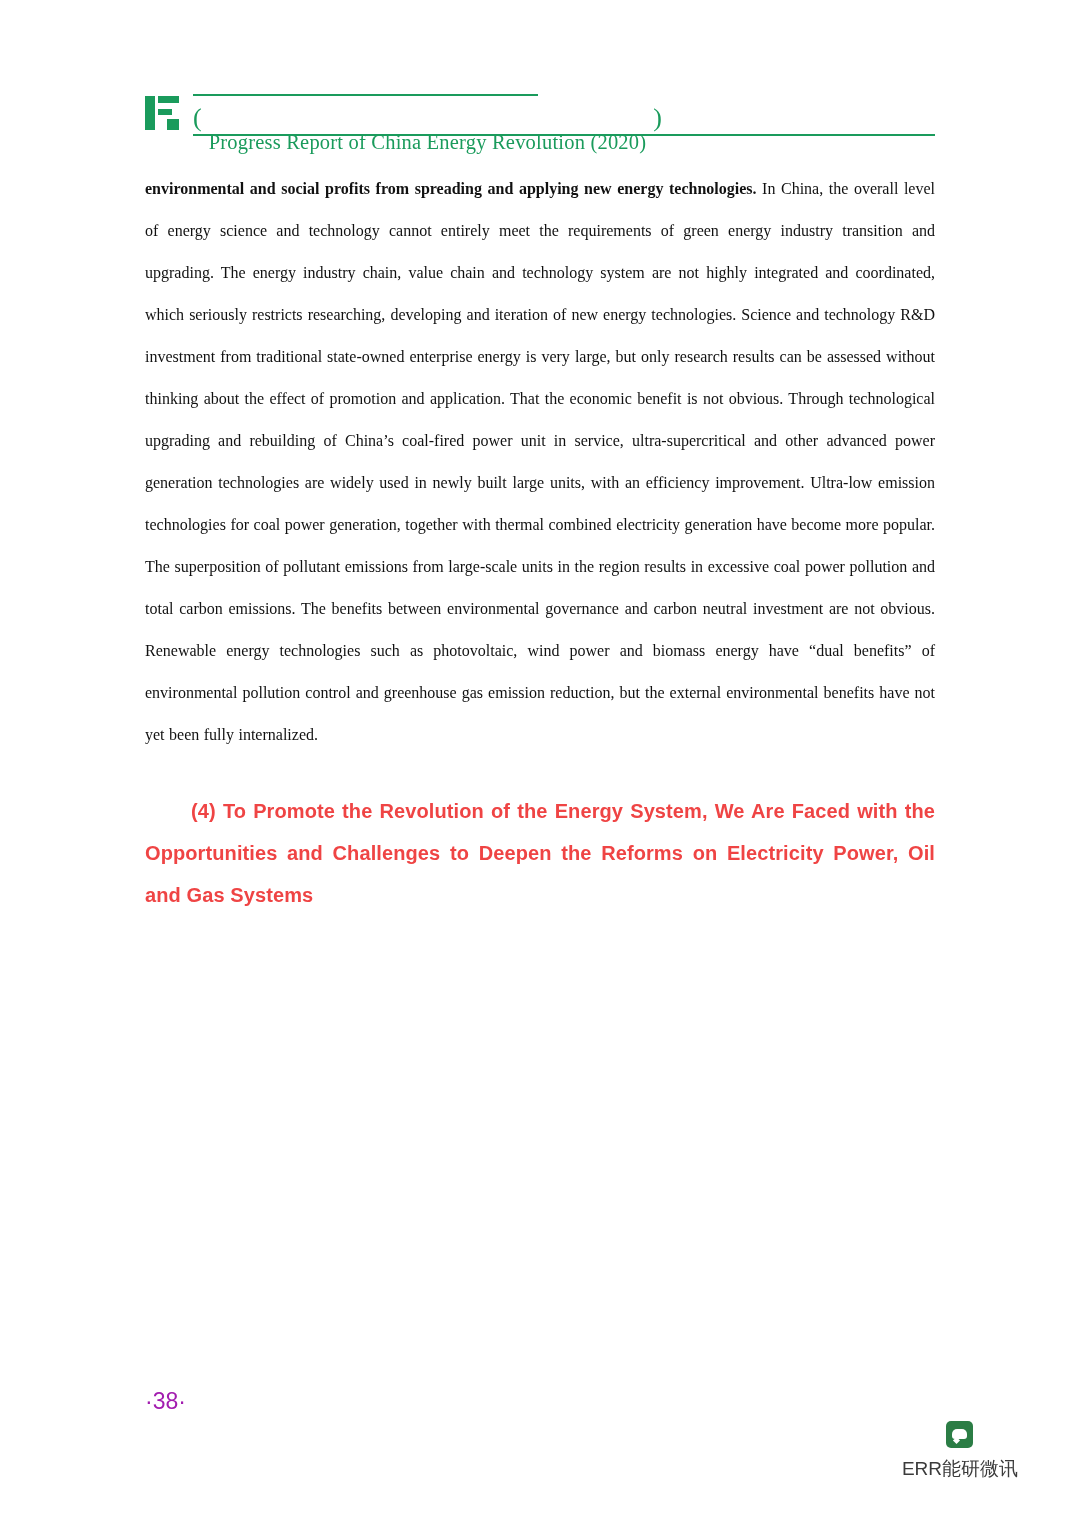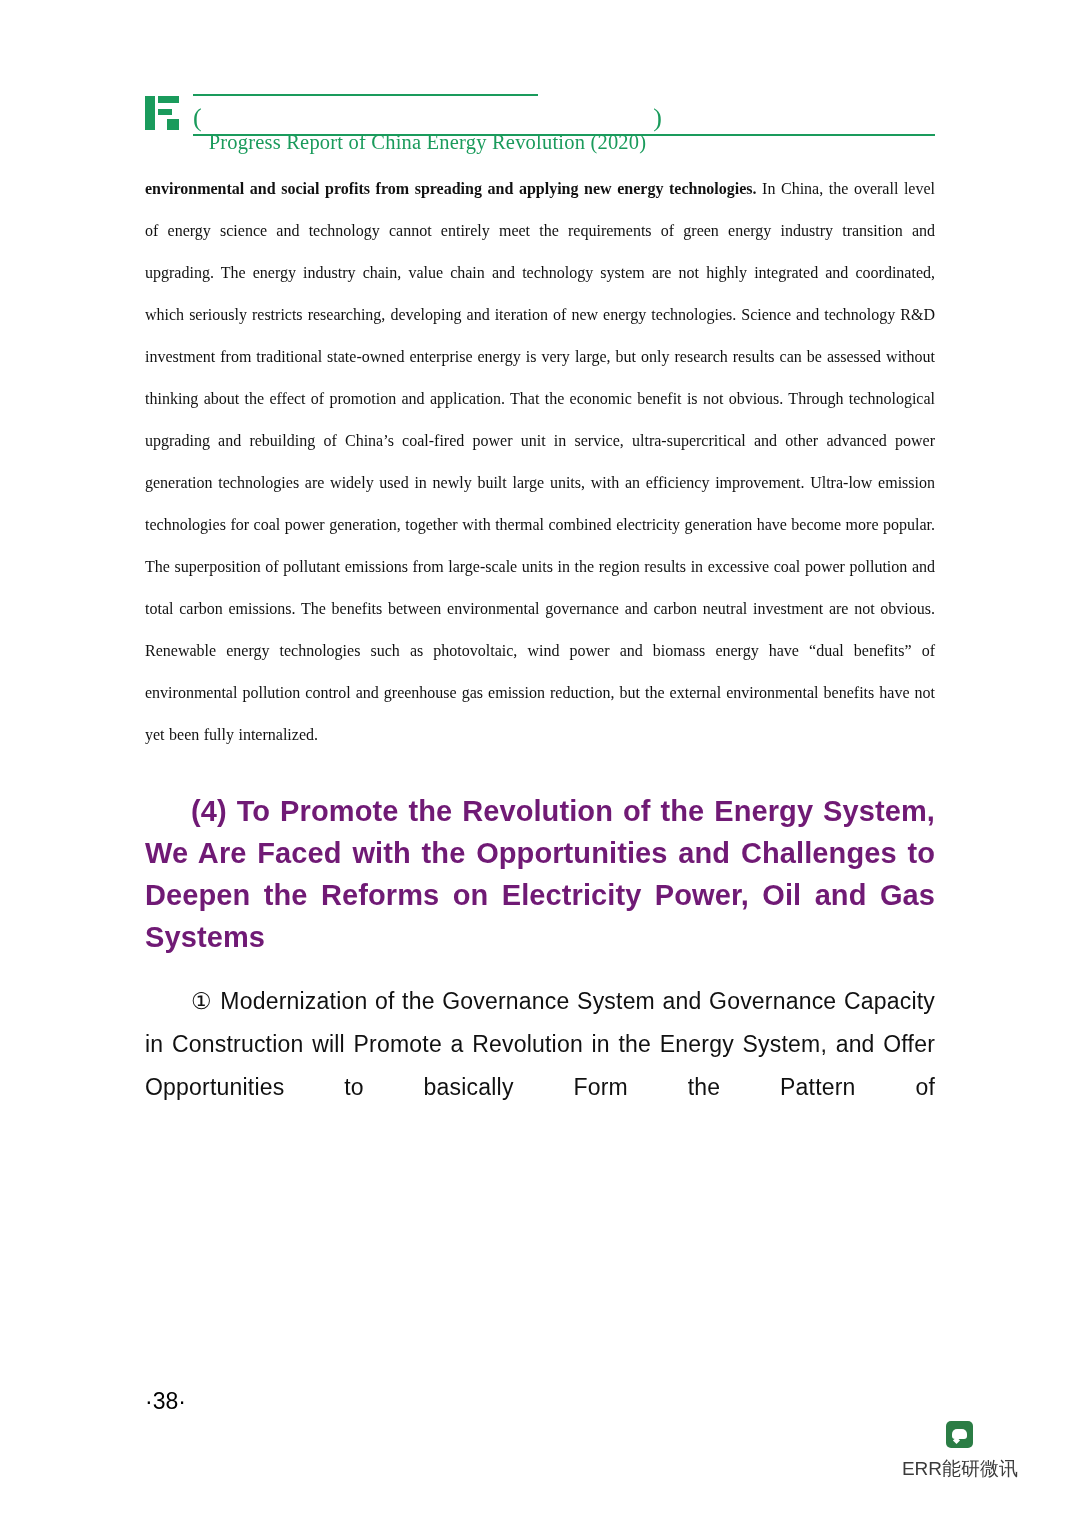--- a/index.html
+++ b/index.html
@@ -102,23 +102,23 @@
   }
   p.body.last {
     text-align-last: left;
   }
 
   
   .section-heading {
     margin: 34px 0 0 0;
     font-family: "Liberation Sans", sans-serif;
     font-weight: bold;
-    font-size: 29px;
+    font-size: 20px;
     line-height: 42px;
-    color: #701a75;
+    color: #ef4444;
     text-indent: 46px;
     text-align: justify;
     text-align-last: left;
     letter-spacing: 0.1px;
   }
 
   
   .sub-para {
     margin: 22px 0 0 0;
     font-family: "Liberation Sans", sans-serif;
@@ -134,21 +134,21 @@
     font-size: 23px;
   }
 
   
   .page-number {
     position: absolute;
     left: 145px;
     top: 1388px;
     font-family: "Liberation Sans", sans-serif;
     font-size: 23px;
-    color: #000000;
+    color: #a21caf;
   }
 
   .watermark {
     position: absolute;
     right: 62px;
     bottom: 36px;
     display: flex;
     align-items: center;
     gap: 8px;
     flex-direction: column;
@@ -208,21 +208,20 @@
     </div>
     <div class="header-rule-bottom"></div>
   </div>
 
   <div class="content">
 
     <p class="body last"><span class="lead">environmental and social profits from spreading and applying new energy technologies.</span><span> In China, the overall level of energy science and technology cannot entirely meet the requirements of green energy industry transition and upgrading. The energy industry chain, value chain and technology system are not highly integrated and coordinated, which seriously restricts researching, developing and iteration of new energy technologies. Science and technology R&amp;D investment from traditional state-owned enterprise energy is very large, but only research results can be assessed without thinking about the effect of promotion and application. That the economic benefit is not obvious. Through technological upgrading and rebuilding of China’s coal-fired power unit in service, ultra-supercritical and other advanced power generation technologies are widely used in newly built large units, with an efficiency improvement. Ultra-low emission technologies for coal power generation, together with thermal combined electricity generation have become more popular. The superposition of pollutant emissions from large-scale units in the region results in excessive coal power pollution and total carbon emissions. The benefits between environmental governance and carbon neutral investment are not obvious. Renewable energy technologies such as photovoltaic, wind power and biomass energy have “dual benefits” of environmental pollution control and greenhouse gas emission reduction, but the external environmental benefits have not yet been fully internalized.</span></p>
 
     <h2 class="section-heading">(4) To Promote the Revolution of the Energy System, We Are Faced with the Opportunities and Challenges to Deepen the Reforms on Electricity Power, Oil and Gas Systems</h2>
 
-    <p class="sub-para"><span class="circled">①</span><span> Modernization of the Governance System and Governance Capacity in Construction will Promote a Revolution in the Energy System, and Offer Opportunities to basically Form the Pattern of</span></p>
 
   </div>
 
   <div class="page-number">·38·</div>
 
   <div class="watermark">
     <span class="wm-badge"></span>
     <span class="wm-text">ERR能研微讯</span>
   </div>
 

